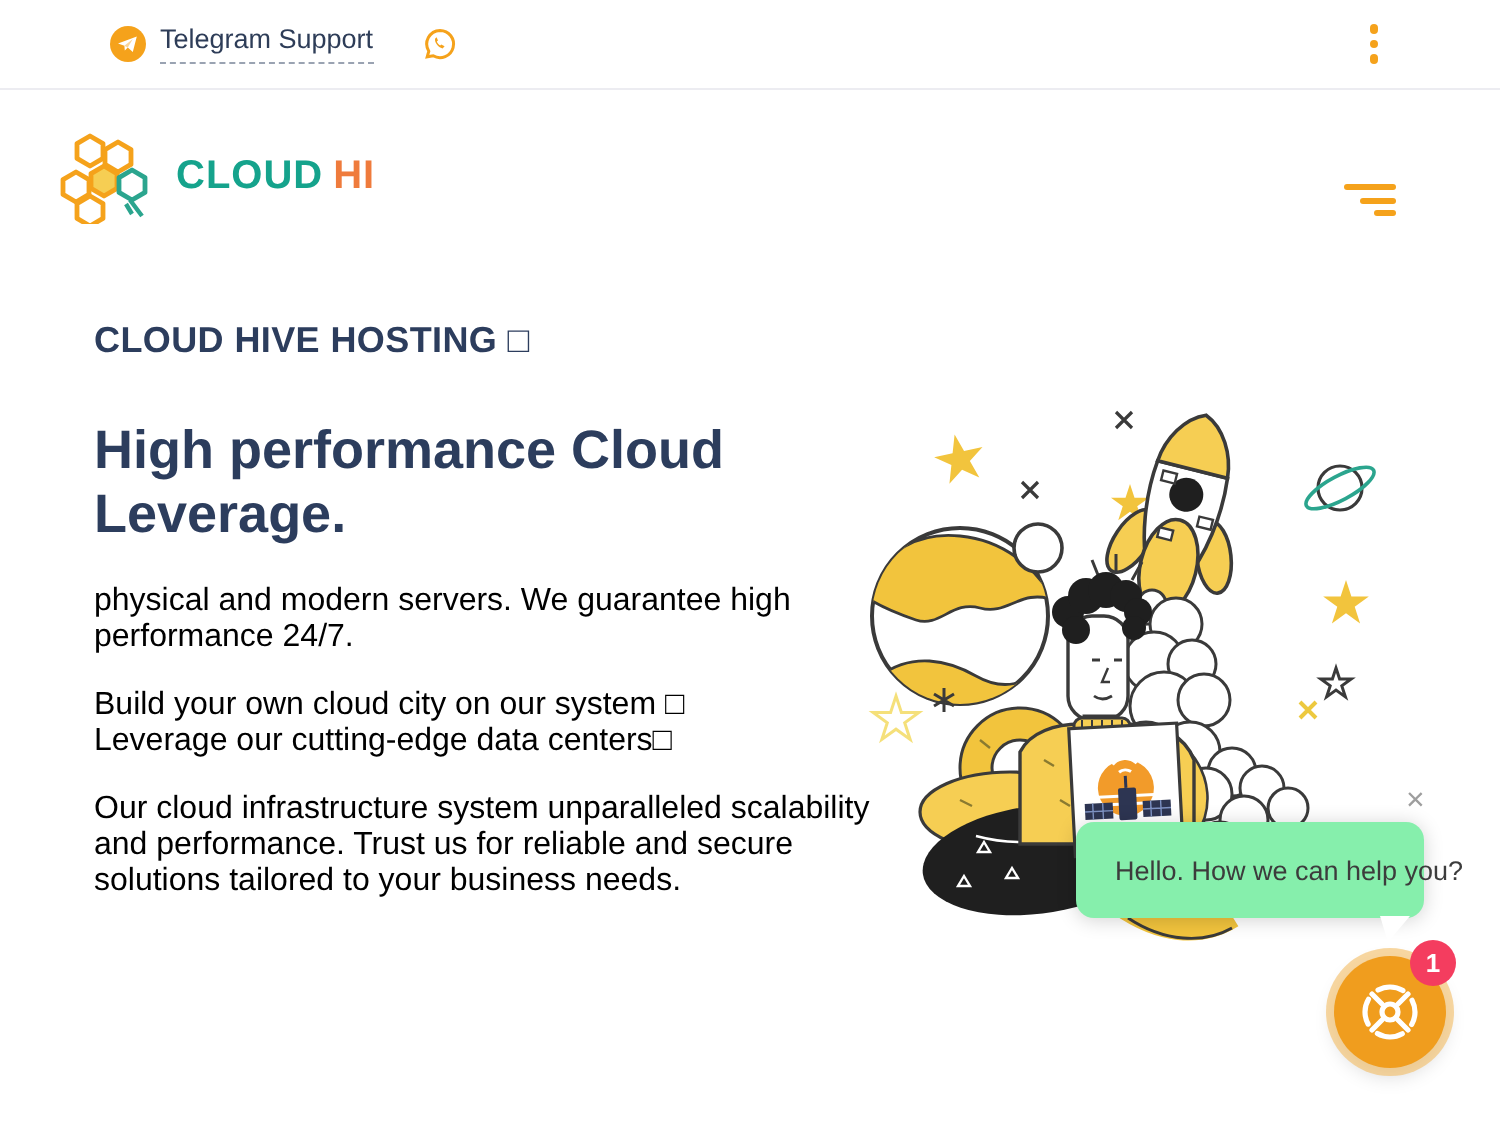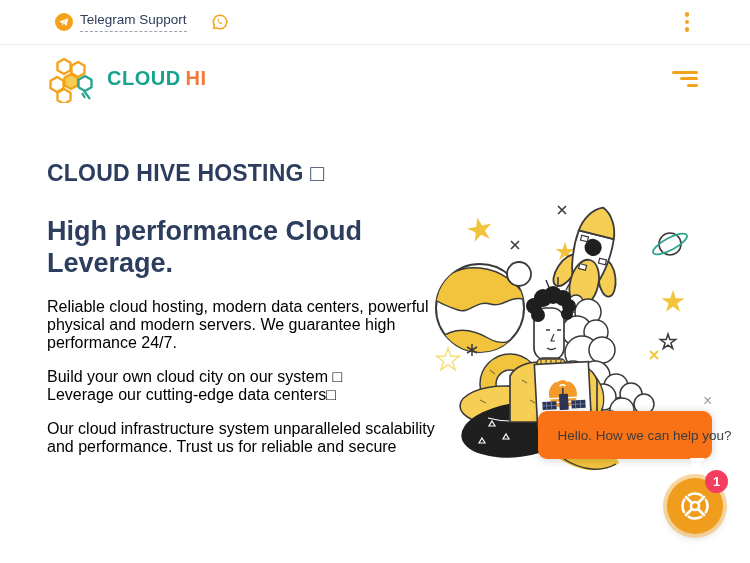--- a/index.html
+++ b/index.html
@@ -11,45 +11,45 @@
   .topbar { height:45px; display:flex; align-items:center; padding:0 57px 0 55px;
             border-bottom:1px solid #ececf1; }
   .support-link { display:flex; align-items:center; gap:7px; text-decoration:none; cursor:pointer; }
   .support-link + .support-link { margin-left:24px; }
   .support-label { font-size:13.5px; font-weight:500; color:#2e3d58;
                    border-bottom:1px dashed #9aa3b2; padding-bottom:4px; }
   .kebab { margin-left:auto; display:flex; flex-direction:column; gap:3px; padding:4px; cursor:pointer; }
   .kebab i { width:4.5px; height:4.5px; border-radius:50%; background:#F5A21B; }
 
   
-  .navbar { height:67px; display:flex; align-items:center; padding:0 52px 0 48px; }
+  .navbar { height:67px; display:flex; align-items:flex-end; padding:0 52px 0 29px; }
   .logo { display:flex; align-items:center; gap:13px; cursor:pointer; }
   .logo-text { font-size:20px; font-weight:700; letter-spacing:.5px; }
   .logo-cloud { color:#15A38C; }
   .logo-hi { color:#EF7B3C; margin-left:5px; }
   .hamburger { margin-left:auto; display:flex; flex-direction:column; align-items:flex-end; gap:3.5px; cursor:pointer; padding:4px 0; }
   .hamburger i { display:block; height:3px; border-radius:2px; background:#F5A21B; }
   .hamburger i:nth-child(1){ width:26px; }
   .hamburger i:nth-child(2){ width:18px; }
   .hamburger i:nth-child(3){ width:11px; }
 
   
   .hero { padding:48px 0 0 47px; width:445px; }
-  .eyebrow { font-size:23px; font-weight:600; letter-spacing:.2px; color:#2C3D5D; margin-bottom:12px; }
+  .eyebrow { font-size:18px; font-weight:600; letter-spacing:.2px; color:#2C3D5D; margin-bottom:12px; }
   h1.title { font-size:27px; font-weight:700; line-height:32px; color:#2C3D5D; margin-bottom:19px;margin-top:28px; }
   .para { font-size:15px; line-height:23px; color:#3E4C66; margin-bottom:16px; }
 
   
   .ill { position:absolute; left:430px; top:190px; width:320px; height:292px; }
 
   
   .chat-close { position:absolute; left:703px; top:393px; font-size:16px; line-height:16px;
                 color:#9e9e9e; cursor:pointer; z-index:7; }
   .chat-bubble { position:absolute; left:538px; top:411px; width:174px; height:48px;
-                 background:#f97316; border-radius:9px; box-shadow:0 1px 10px rgba(0,0,0,.18);
+                 background:#86efac; border-radius:9px; box-shadow:0 1px 10px rgba(0,0,0,.18);
                  display:flex; align-items:center; justify-content:center;
                  font-size:13.5px; color:#3c3c3c; white-space:nowrap; z-index:5; cursor:pointer;padding-left:39px; }
   .chat-tail { position:absolute; left:690px; top:458px; width:0; height:0; z-index:5;
                border-top:13px solid #fff; border-left:4px solid transparent; border-right:11px solid transparent; }
   .chat-button { position:absolute; left:667px; top:478px; width:56px; height:56px; border-radius:50%;
                  background:#F09D1E; box-shadow:0 0 0 4px rgba(243,188,99,.6), 0 4px 10px rgba(0,0,0,.15);
                  display:flex; align-items:center; justify-content:center; cursor:pointer; z-index:6; }
   .chat-badge { position:absolute; left:705px; top:470px; width:23px; height:23px; border-radius:50%;
                 background:#F43D5F; color:#fff; font-size:13px; font-weight:700;
                 display:flex; align-items:center; justify-content:center; z-index:8; }
@@ -110,33 +110,33 @@
   </nav>
 
   <main class="hero">
     <div class="eyebrow">CLOUD HIVE HOSTING □</div>
     <h1 class="title">
       <div>High performance Cloud</div>
       <div>Leverage.</div>
     </h1>
     <p class="para">
       </p>
-      <div>Reliable cloud hosting, modern data centers, powerful</div>
       <div>physical and modern servers. We guarantee high</div>
       <div>performance 24/7.</div>
     <p></p>
     <p class="para">
       </p>
       <div>Build your own cloud city on our system □</div>
       <div>Leverage our cutting-edge data centers□</div>
     <p></p>
     <p class="para">
       </p>
       <div>Our cloud infrastructure system unparalleled scalability</div>
       <div>and performance. Trust us for reliable and secure</div>
+      <div>solutions tailored to your business needs.</div>
     <p></p>
   </main>
 
   <div class="ill">
     <svg width="320" height="292" viewBox="0 0 320 292" fill="none">
       <defs>
           <clipPath id="globeClip">
             <circle cx="50" cy="118" r="44"></circle>
           </clipPath>
         </defs>

